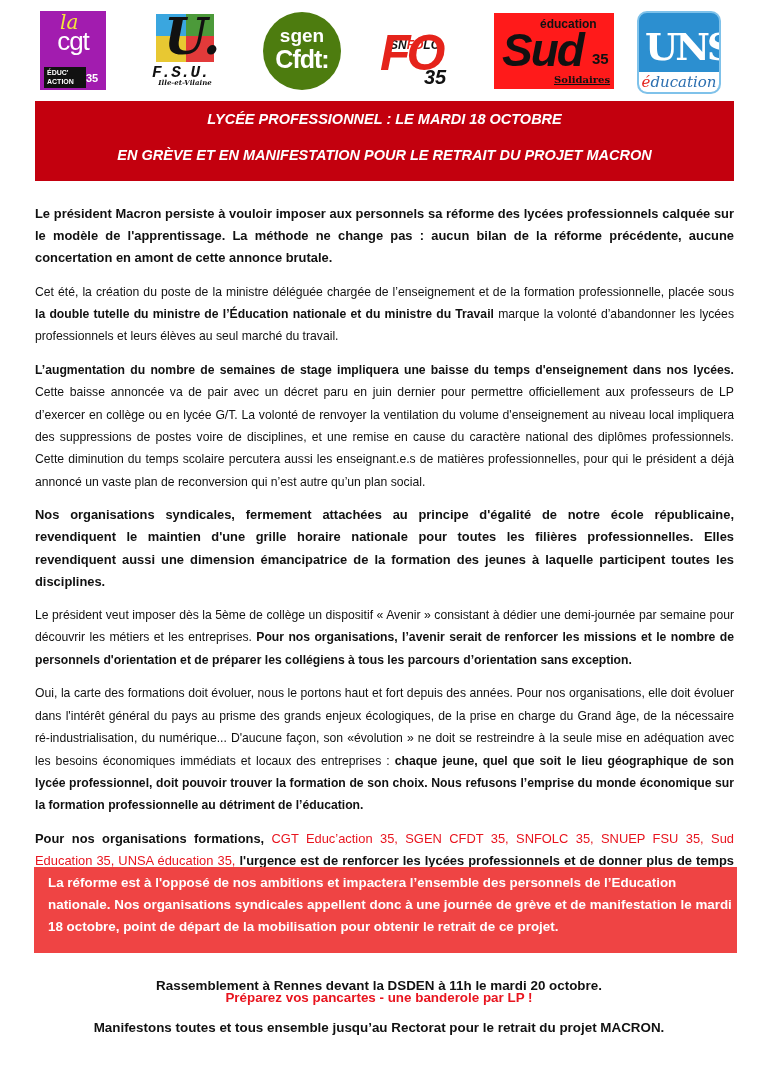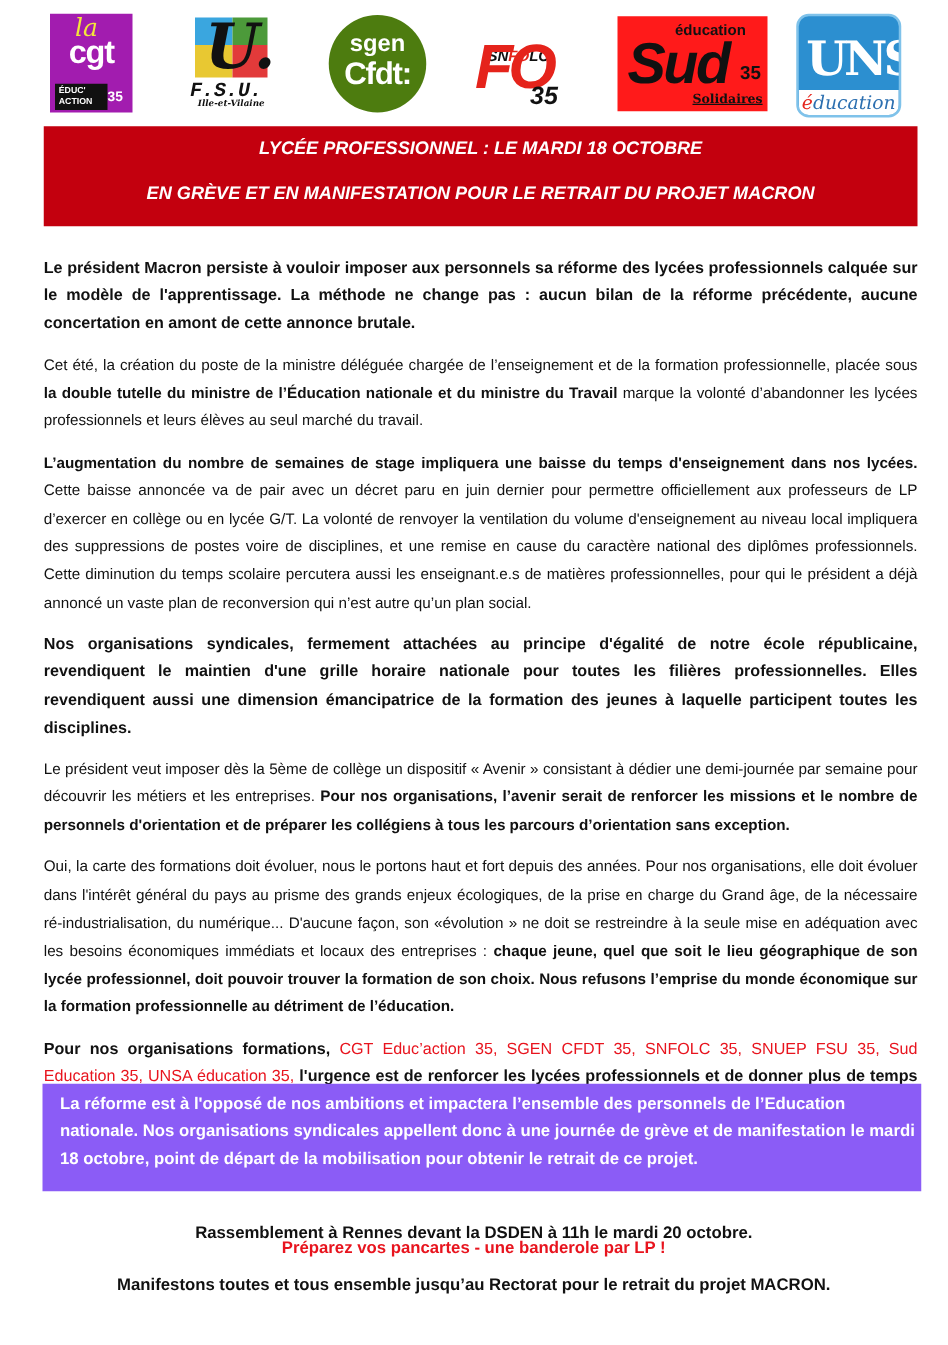--- a/index.html
+++ b/index.html
@@ -6,21 +6,21 @@
   body { width: 758px; height: 1076px; position: relative; overflow: hidden;
          font-family: "Liberation Sans", sans-serif; color: #111; }
 
   
   .logos { position: absolute; left: 0; top: 0; width: 758px; height: 100px; }
   .logo { position: absolute; }
   .cgt { left: 40px; top: 11px; width: 66px; height: 79px; background: #a21caf; }
   .cgt .la { position: absolute; left: 20px; top: 1px; font-family: "DejaVu Serif", serif; font-style: italic;
              color: #f3e63a; font-size: 20px; line-height: 20px; }
   .cgt .cgtw { position: absolute; left: 0; width: 66px; top: 17px; text-align: center; color: #fff;
-               font-weight: bold; font-size: 26px; line-height: 26px; letter-spacing: -1px; }
+               font-weight: normal; font-size: 26px; line-height: 26px; letter-spacing: -1px; }
   .cgt .ea { position: absolute; left: 4px; top: 56px; width: 42px; height: 21px; background: #111;
              color: #fff; font-size: 7px; line-height: 9px; font-weight: bold; padding: 1px 0 0 3px; box-sizing: border-box; }
   .cgt .n35 { position: absolute; left: 46px; top: 61px; color: #fff; font-size: 11px; font-weight: bold; }
 
   .fsu { left: 152px; top: 14px; width: 66px; height: 76px; }
   .fsu .blk { position: absolute; width: 30px; height: 22px; }
   .fsu .b1 { left: 4px; top: 0; background: #3aa6df; }
   .fsu .b2 { left: 34px; top: 0; background: #4c9a3a; width: 28px; }
   .fsu .b3 { left: 4px; top: 22px; background: #e8c832; height: 26px; }
   .fsu .b4 { left: 34px; top: 22px; background: #e23a3a; height: 26px; width: 28px; }
@@ -59,21 +59,21 @@
   .banner .l1 { position: absolute; left: 0; width: 100%; top: 10px; }
   .banner .l2 { position: absolute; left: 0; width: 100%; top: 46px; }
 
   
   .content { position: absolute; left: 35px; top: 203px; width: 699px; font-size: 12.9px; line-height: 22.2px; text-align: justify; }
   .content p { margin: 0 0 11px 0; }
   .content .sm { font-size: 12.2px; line-height: 22.4px; }
   .b { font-weight: bold; margin-top: 18px; }
   .red { color: #e8141e; }
 
-  .callout { position: absolute; left: 34px; top: 867px; width: 703px; height: 86px; background: #8b5cf6; color: #fff;
+  .callout { position: absolute; left: 34px; top: 867px; width: 703px; height: 86px; background: #ef4444; color: #fff;
              font-weight: bold; font-size: 13.4px; line-height: 22px; padding: 5px 0 0 14px; box-sizing: border-box; }
 
   .foot { position: absolute; left: 0; width: 758px; text-align: center; font-weight: bold; font-size: 13.4px; }
   .f1 { top: 958px; margin-top: 20px; }
   .f2 { top: 990px; color: #e8141e; }
   .f3 { top: 1020px; }
 </style>
 </head>
 <body>
 

